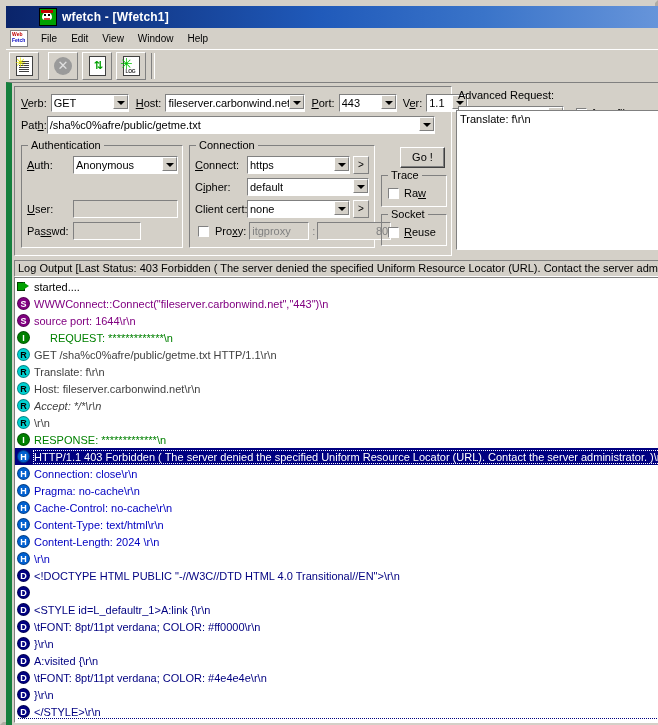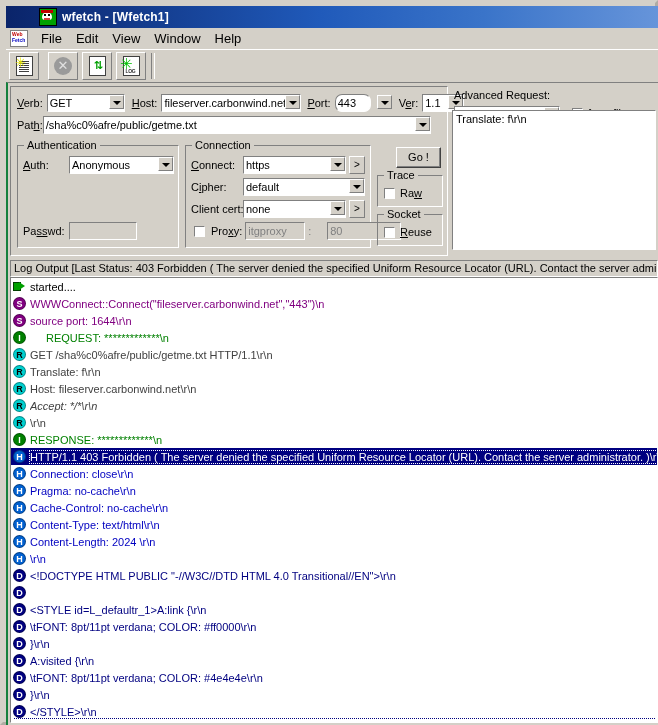--- a/index.html
+++ b/index.html
@@ -62,21 +62,21 @@
   }
   .mdi-icon{
     width:16px;height:15px;margin-left:4px;margin-right:6px;
     background:#ffffff;border:1px solid #808080;position:relative;
     flex:0 0 auto;overflow:hidden;
   }
   .mdi-icon b{position:absolute;font-size:5px;line-height:5px;font-weight:bold;}
   .mdi-icon .r1{left:1px;top:1px;color:#c00000;}
   .mdi-icon .r2{left:1px;top:7px;color:#0000c0;}
   .menu-item{
-    padding:2px 7px;color:#000;font-size:13px;white-space:nowrap;cursor:default;
+    padding:2px 7px;color:#000;font-size:10px;white-space:nowrap;cursor:default;
   }
   
   .toolbar{
     position:absolute;left:3px;top:46px;width:652px;height:32px;
     background:#d4d0c8;display:flex;align-items:center;
     border-top:1px solid #ffffff;
   }
   .tbtn{
     width:30px;height:28px;margin:1px 1px 1px 3px;
     background:#d4d0c8;
@@ -94,21 +94,21 @@
   .gstar{position:absolute;color:#00c000;font-size:15px;line-height:15px;font-weight:bold;}
   .circ{width:18px;height:18px;border-radius:50%;background:#9a9a9a;
         color:#e0e0e0;font-size:13px;font-weight:bold;line-height:18px;text-align:center;}
   .logtxt{position:absolute;left:2px;bottom:1px;font-size:5px;font-weight:bold;color:#303030;letter-spacing:-.3px;}
   .recy{position:absolute;color:#00a000;font-size:11px;font-weight:bold;line-height:11px;}
   
   .client{
     position:absolute;left:3px;top:79px;width:652px;height:643px;
     background:#d4d0c8;
     border-top:1px solid #808080;
-    border-left:2px solid #15803d;
+    border-left:6px solid #15803d;
     box-sizing:border-box;
   }
   
   .reqpanel{
     position:absolute;left:2px;top:3px;width:438px;height:170px;
     background:#d4d0c8;
     border:1px solid #808080;border-right-color:#ffffff;border-bottom-color:#ffffff;
     box-sizing:border-box;
   }
   .row{display:flex;align-items:center;}
@@ -284,21 +284,21 @@
             <div class="fld" style="width:78px;">GET</div>
             <div class="arrow"></div>
           </div>
           <span class="lbl" style="margin-left:7px;"><u>H</u>ost:</span>
           <div class="combo" style="margin-left:4px;width:140px;">
             <div class="fld" style="width:140px;">fileserver.carbonwind.net</div>
             <div class="arrow"></div>
           </div>
           <span class="lbl" style="margin-left:6px;"><u>P</u>ort:</span>
           <div class="combo" style="margin-left:4px;width:58px;">
-            <div class="fld" style="width:36px;border-radius:7px;">443</div>
+            <div class="fld" style="width:58px;">443</div>
             <div class="arrow"></div>
           </div>
           <span class="lbl" style="margin-left:6px;">V<u>e</u>r:</span>
           <div class="combo" style="margin-left:4px;width:42px;">
             <div class="fld" style="width:42px;">1.1</div>
             <div class="arrow"></div>
           </div>
         </div>
 
         <div class="row" style="position:absolute;left:6px;top:29px;">
@@ -311,20 +311,24 @@
 
         <div class="group" style="left:6px;top:58px;width:162px;height:103px;">
           <div class="gtitle">Authentication</div>
 
           <div class="row" style="position:absolute;left:5px;top:10px;">
             <span class="lbl" style="width:46px;"><u>A</u>uth:</span>
             <div class="combo" style="width:105px;border-radius:8px;">
               <div class="fld" style="width:105px;">Anonymous</div>
               <div class="arrow"></div>
             </div>
+          </div>
+          <div class="row" style="position:absolute;left:5px;top:54px;">
+            <span class="lbl" style="width:46px;"><u>U</u>ser:</span>
+            <div class="fld gray" style="width:105px;"></div>
           </div>
           <div class="row" style="position:absolute;left:5px;top:76px;">
             <span class="lbl" style="width:46px;">Pa<u>ss</u>wd:</span>
             <div class="fld gray" style="width:68px;"></div>
           </div>
         </div>
 
         <div class="group" style="left:174px;top:58px;width:186px;height:103px;">
           <div class="gtitle">Connection</div>
 
@@ -352,21 +356,21 @@
               <div class="arrow"></div>
             </div>
             <div class="sqbtn" style="margin-left:3px;">&gt;</div>
           </div>
 
           <div class="row" style="position:absolute;left:8px;top:76px;">
             <span class="chk"></span>
             <span class="lbl" style="margin-left:6px;">Pro<u>x</u>y:</span>
             <div class="fld gray" style="width:60px;margin-left:3px;">itgproxy</div>
             <span class="lbl" style="margin-left:3px;color:#808080;">:</span>
-            <div class="fld gray" style="width:74px;margin-left:16px;">80</div>
+            <div class="fld gray" style="width:74px;margin-left:2px;text-align:right;">80</div>
           </div>
         </div>
 
         <div class="gobtn" style="left:385px;top:60px;width:45px;height:21px;line-height:19px;">Go !</div>
 
         <div class="group" style="left:366px;top:88px;width:66px;height:32px;">
           <div class="gtitle">Trace</div>
           <div class="row" style="position:absolute;left:6px;top:11px;">
             <span class="chk"></span>
             <span class="lbl" style="margin-left:5px;">Ra<u>w</u></span>

